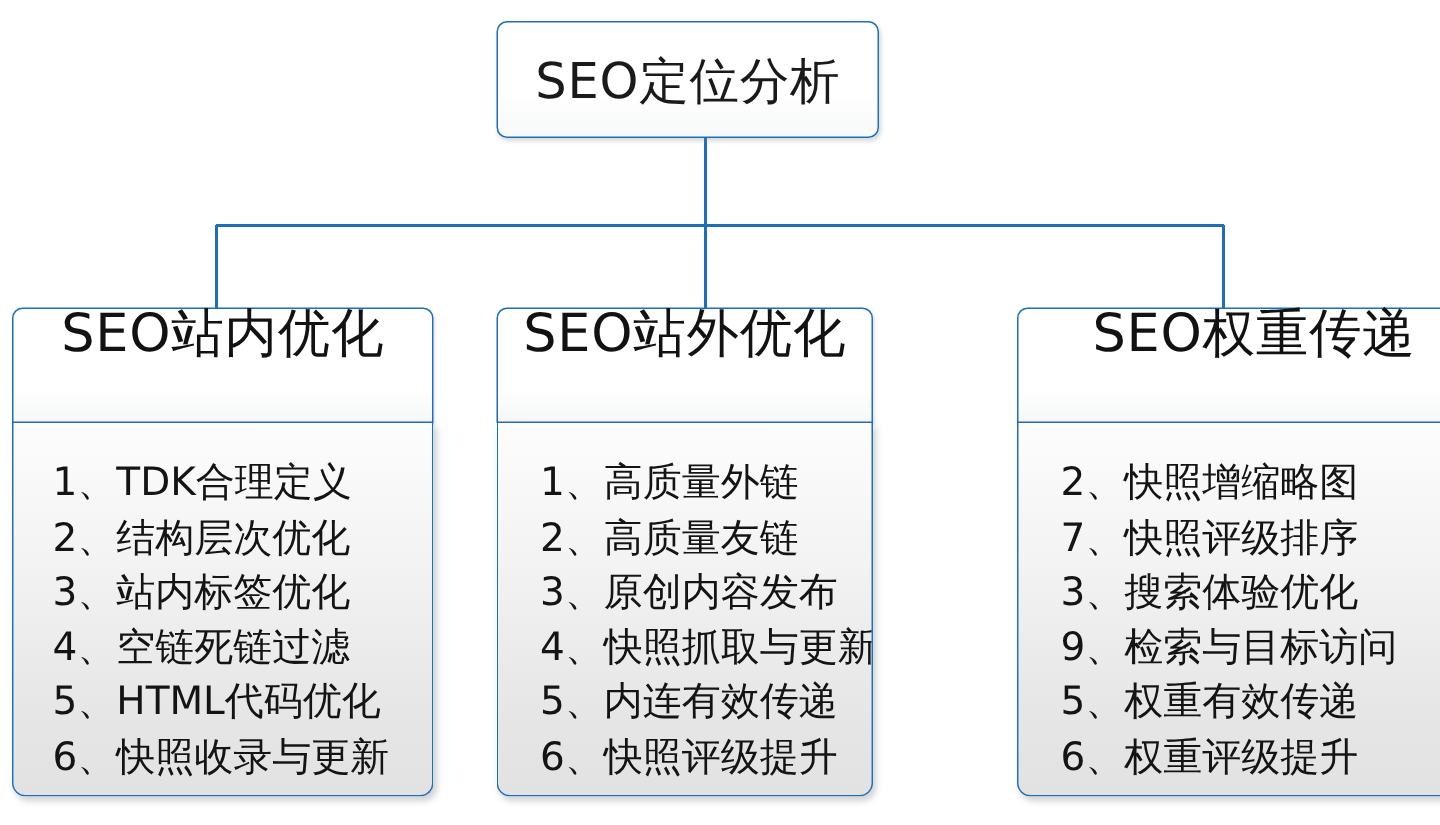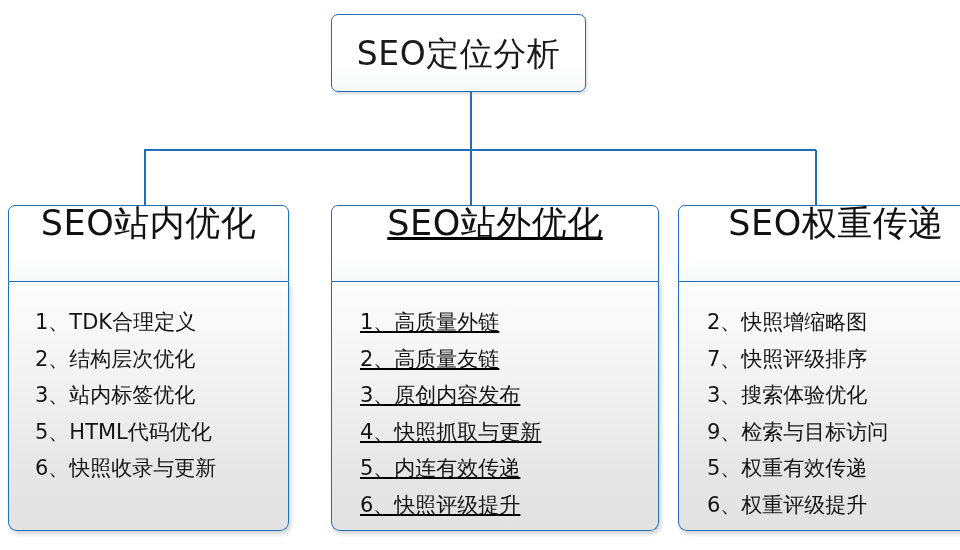--- a/index.html
+++ b/index.html
@@ -86,31 +86,31 @@
     box-shadow: 2px 3px 4px rgba(120,125,130,0.35);
     padding: 22px 0 0 0;
     overflow: hidden;
   }
   .branch-list {
     margin: 0;
     padding: 0;
     list-style: none;
   }
   .branch-list li {
-    font-size: 21px;
+    font-size: 26px;
     color: #141414;
     line-height: 36.5px;
     height: 36.5px;
     white-space: nowrap;
     padding-left: 30px;
   }
 
   
   #branch-0 { left: 8px;   width: 281px; }
-  #branch-1 { left: 331px; width: 328px; text-decoration: underline; }
+  #branch-1 { left: 331px; width: 251px; }
   #branch-2 { left: 678px; width: 316px; }
 
   #branch-0 .branch-list li { padding-left: 26px; }
   #branch-1 .branch-list li { padding-left: 28px; }
   #branch-2 .branch-list li { padding-left: 28px; }
 </style>
 </head>
 <body>
 
 <div id="canvas">
@@ -131,20 +131,21 @@
 
   <div class="branch" id="branch-0">
     <div class="branch-header">
       <span class="branch-title">SEO站内优化</span>
     </div>
     <div class="branch-body">
       <ul class="branch-list">
         <li>1、TDK合理定义</li>
         <li>2、结构层次优化</li>
         <li>3、站内标签优化</li>
+        <li>4、空链死链过滤</li>
         <li>5、HTML代码优化</li>
         <li>6、快照收录与更新</li>
       </ul>
     </div>
   </div>
 
   <div class="branch" id="branch-1">
     <div class="branch-header">
       <span class="branch-title">SEO站外优化</span>
     </div>

